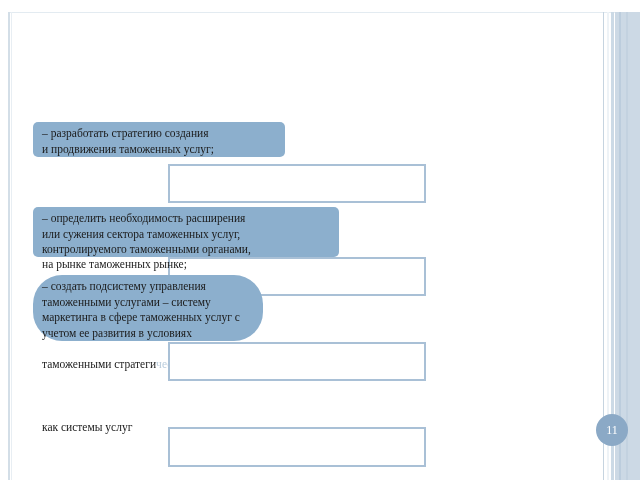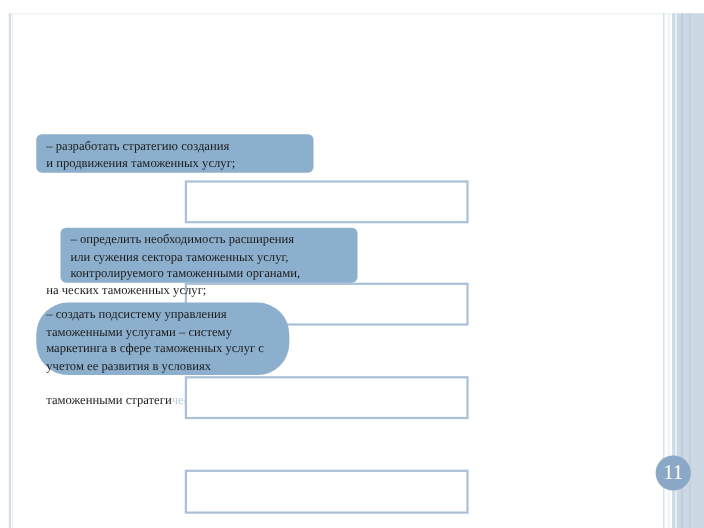--- a/index.html
+++ b/index.html
@@ -82,21 +82,21 @@
   #page-badge {
     position: absolute;
     left: 596px;
     top: 402px;
     width: 32px;
     height: 32px;
     border-radius: 50%;
     background: #8ba9c6;
     color: #ffffff;
     font-family: "Liberation Serif", serif;
-    font-size: 19px;
+    font-size: 12px;
     display: flex;
     align-items: center;
     justify-content: center;
     z-index: 20;
   }
 </style>
 </head>
 <body>
 
 <div id="slide">
@@ -109,35 +109,36 @@
   <div class="edge-line edge-right-2"></div>
   <div class="edge-line edge-right-3"></div>
   <div class="edge-line edge-right-5"></div>
   <div class="edge-line edge-right-6"></div>
 
   <div class="callout" style="left:33px; top:110px; width:252px; height:35px; z-index:5;">– разработать стратегию создания
 и продвижения таможенных услуг;</div>
 
   <div class="panel" style="left:168px; top:152px; width:258px; height:39px; z-index:3;"></div>
 
-  <div class="callout" style="left:33px; top:195px; width:270px; height:50px; z-index:5;margin-left:22px;">– определить необходимость расширения
+  <div class="callout" style="left:33px; top:195px; width:306px; height:50px; z-index:5;">– определить необходимость расширения
 или сужения сектора таможенных услуг,
 контролируемого таможенными органами,</div>
-  <div class="callout-text" style="left:33px; top:241px; width:258px;">на ческих таможенных услуг;</div>
+  <div class="callout-text" style="left:33px; top:241px; width:258px;">на рынке таможенных рынке;</div>
 
   <div class="panel" style="left:168px; top:245px; width:258px; height:39px; z-index:3;"></div>
 
   <div class="callout" style="left:33px; top:263px; width:230px; height:66px; z-index:5;border-radius:29px;">– создать подсистему управления
 таможенными услугами – систему
 маркетинга в  сфере таможенных услуг с
 учетом ее  развития в  условиях</div>
   <div class="callout-text" style="left:33px; top:325px; width:300px; z-index:2;">
     <span>таможенными стратеги</span><span class="faded">ческих изменений</span>
   </div>
 
   <div class="panel" style="left:168px; top:330px; width:258px; height:39px; z-index:3;"></div>
 
+  <div class="callout-text" style="left:33px; top:404px; width:262px;">как системы услуг</div>
 
   <div class="panel" style="left:168px; top:415px; width:258px; height:40px; z-index:3;"></div>
 
   <div id="page-badge">11</div>
 
 </div>
 
 </body></html>

